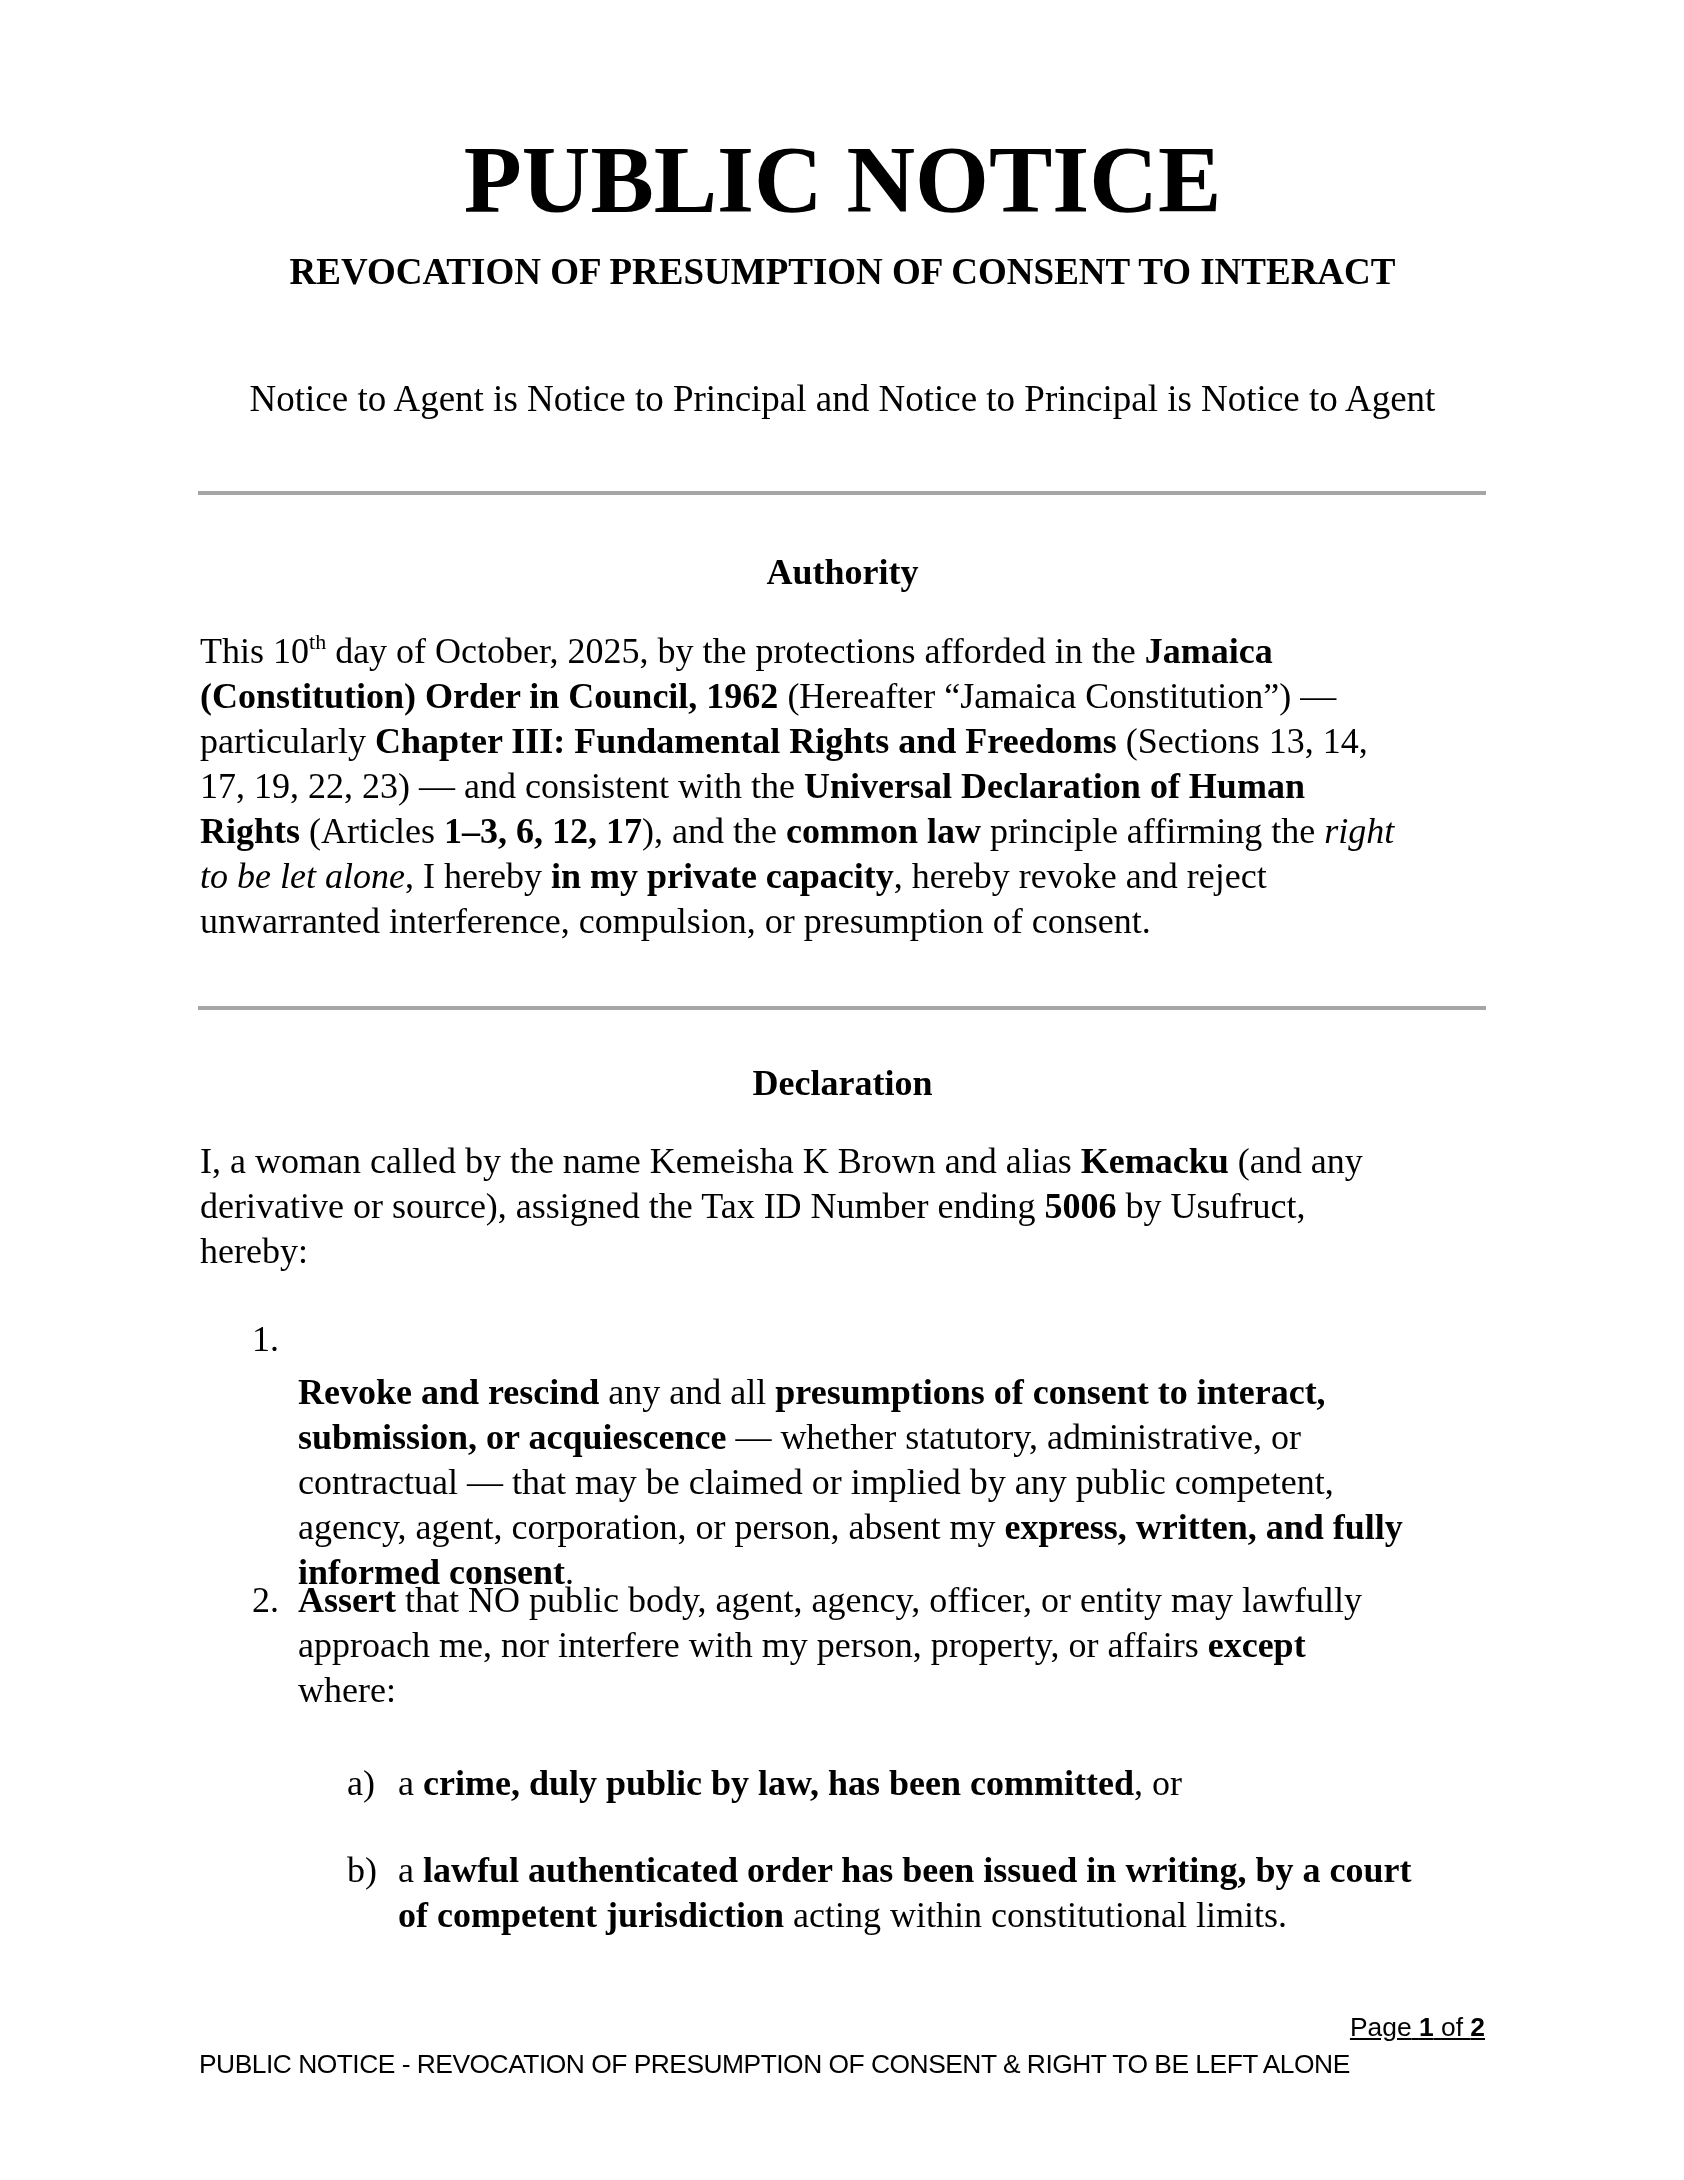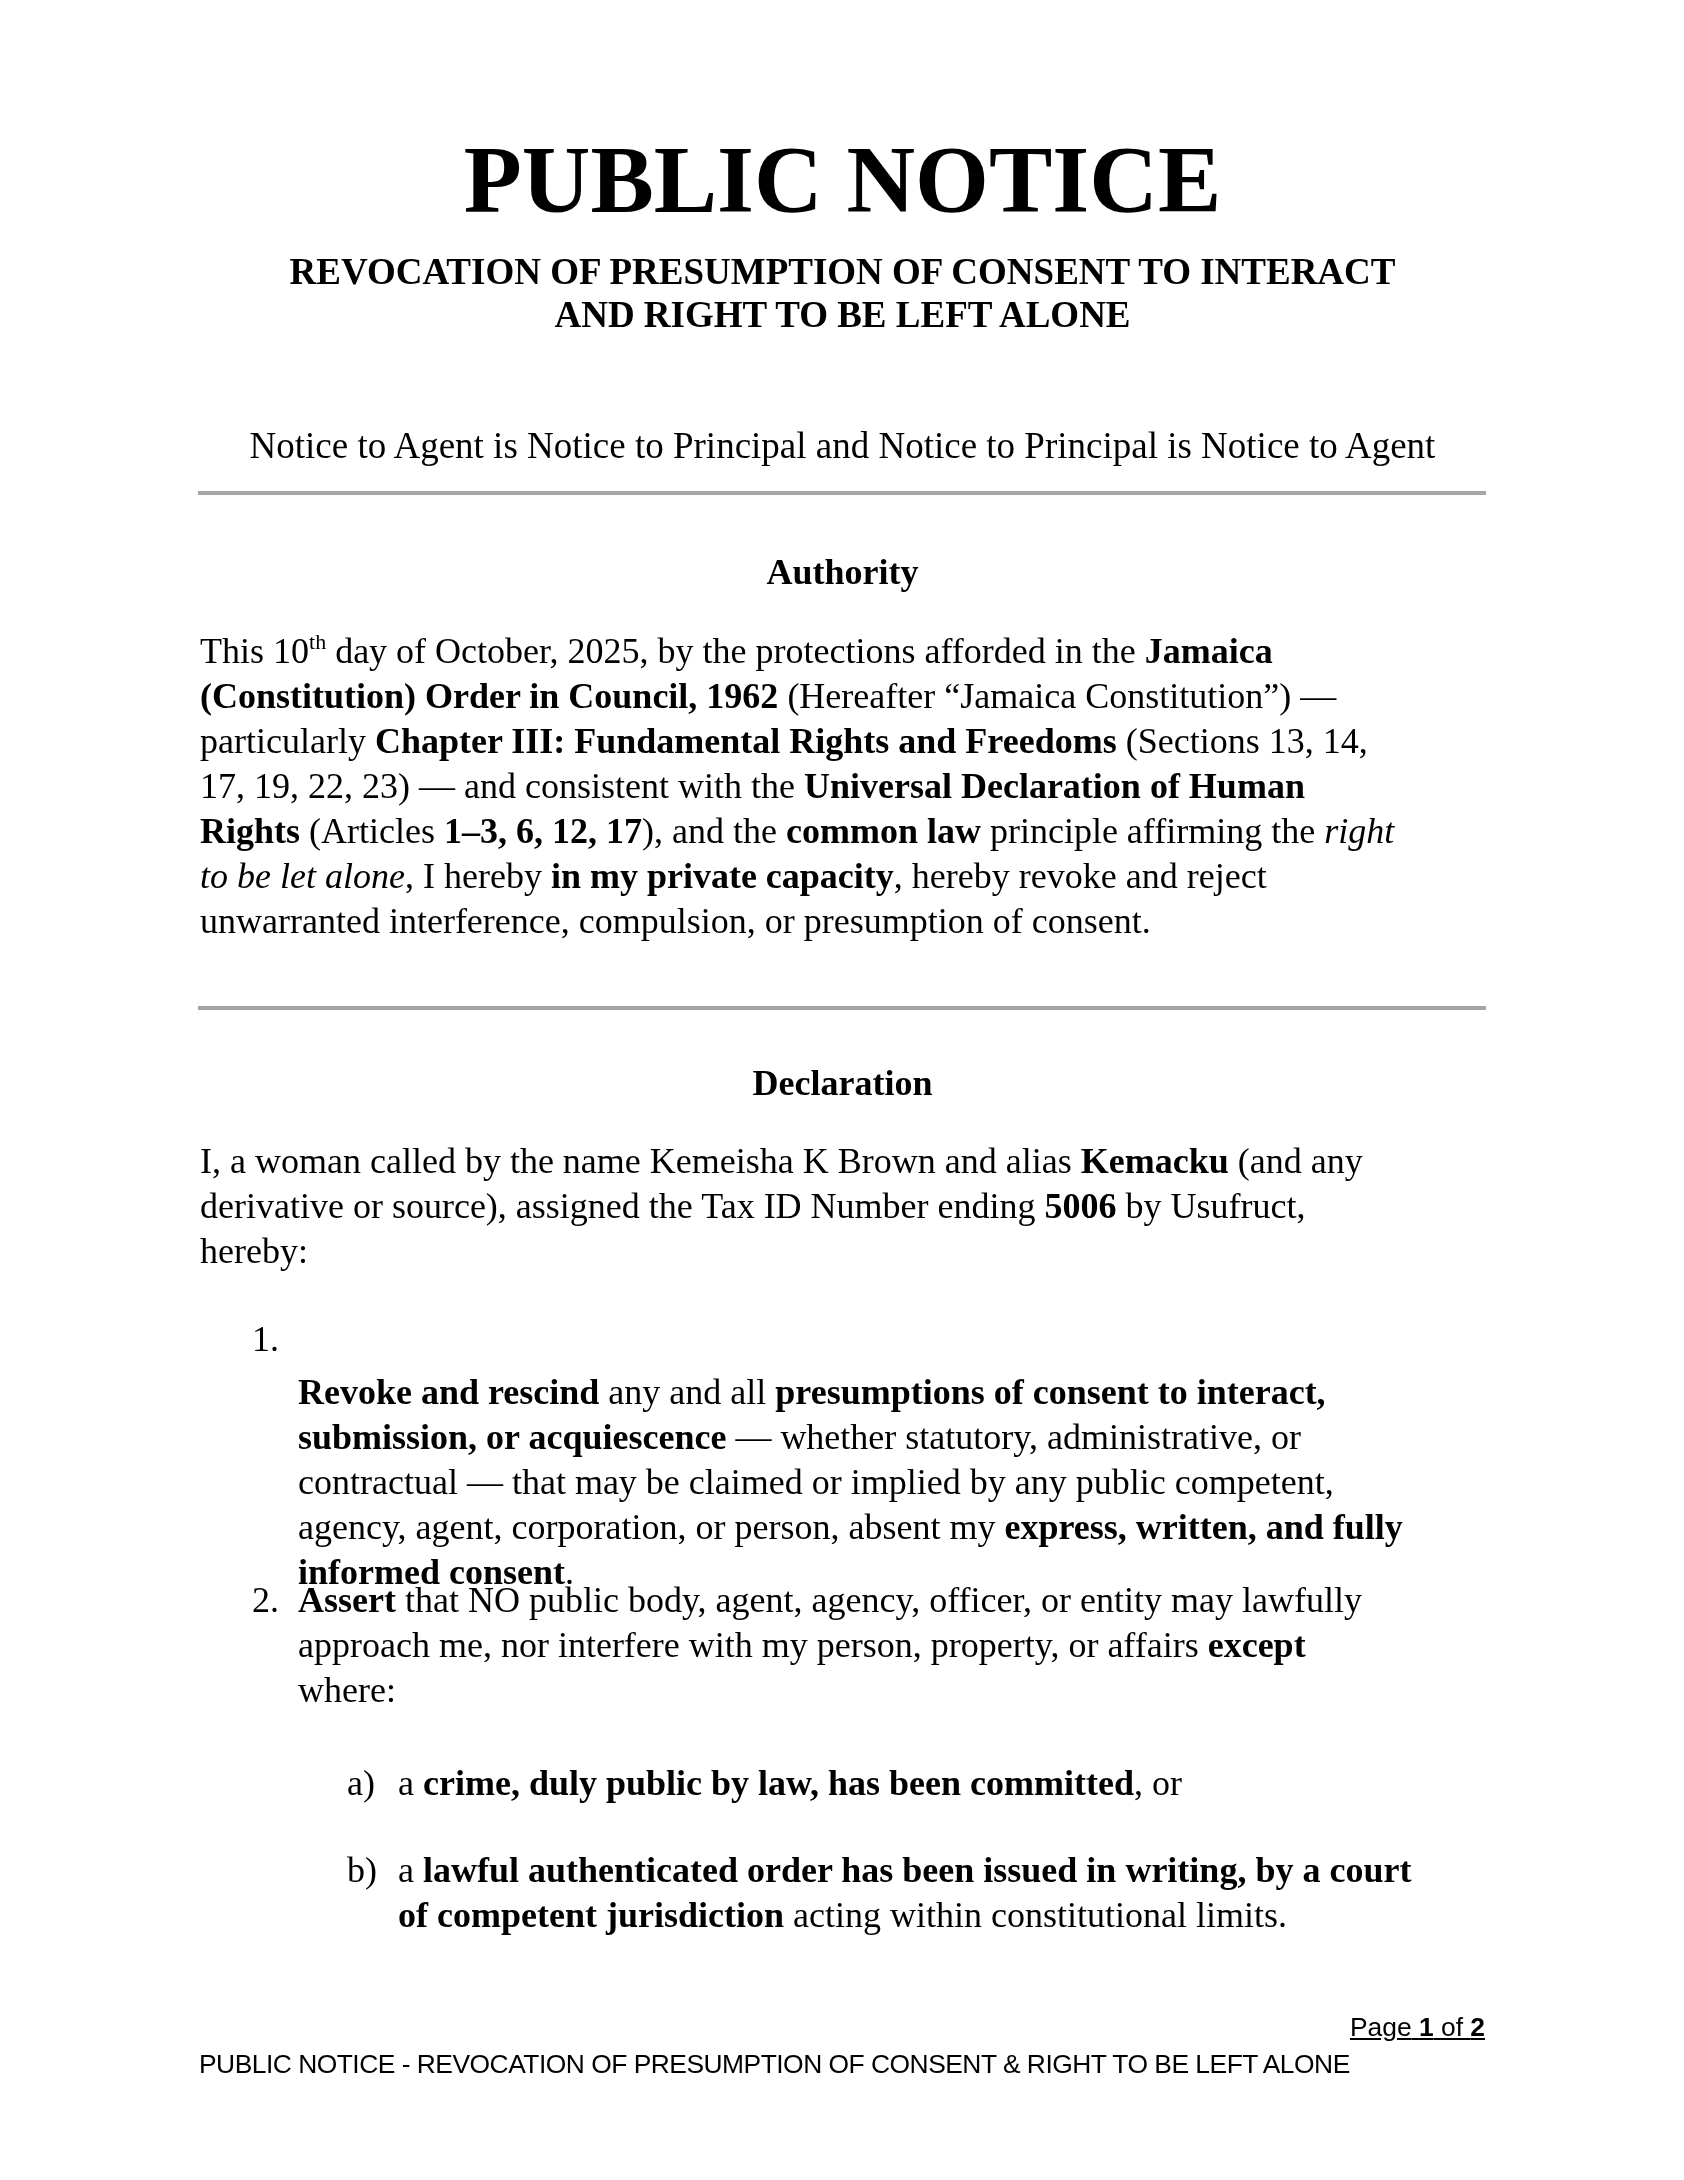--- a/index.html
+++ b/index.html
@@ -3,21 +3,21 @@
 <meta charset="utf-8">
 <style>
   html, body { margin: 0; padding: 0; background: #ffffff; }
   body { width: 1685px; height: 2181px; position: relative; overflow: hidden;
          font-family: "Liberation Serif", "DejaVu Serif", serif; color: #000; }
   .page { position: absolute; left: 0; top: 0; width: 1683px; height: 2181px; }
   .abs { position: absolute; }
   .center { left: 0; width: 1685px; text-align: center; }
   .title { top: 133px; font-size: 95px; font-weight: bold; line-height: 1; letter-spacing: 0px; }
   .subtitle { top: 250px; font-size: 37px; font-weight: bold; line-height: 43px; }
-  .notice-line { top: 380px; font-size: 37px; line-height: 1; margin-top: 47px; }
+  .notice-line { top: 380px; font-size: 37px; line-height: 1; }
   .divider { left: 198px; width: 1288px; height: 4.3px; background: #a6a6a6; }
   .section-heading { font-size: 36px; font-weight: bold; line-height: 1; }
   .para { left: 200px; width: 1295px; font-size: 36px; line-height: 45px; }
   .list-num { font-size: 36px; line-height: 45px; }
   .list-body { font-size: 36px; line-height: 45px; }
   .footer-page { top: 2014px; right: 198px; font-family: "Liberation Sans", "DejaVu Sans", sans-serif; font-size: 26.4px; line-height: 1; text-decoration: underline; }
   .footer-title { top: 2051px; left: 199px; font-family: "Liberation Sans", "DejaVu Sans", sans-serif; font-size: 26.4px; line-height: 1; letter-spacing: -0.5px; }
   b { font-weight: bold; }
   i { font-style: italic; }
   sup { font-size: 22px; vertical-align: 13.6px; line-height: 0; }
@@ -25,21 +25,20 @@
 </style>
 </head>
 <body>
 
 <div class="page">
 
   <div class="abs center title">PUBLIC NOTICE</div>
 
   <div class="abs center subtitle">
     <span class="line">REVOCATION OF PRESUMPTION OF CONSENT TO INTERACT</span>
-    <span class="line">AND RIGHT TO BE LEFT ALONE</span>
   </div>
 
   <div class="abs center notice-line">Notice to Agent is Notice to Principal and Notice to Principal is Notice to Agent</div>
 
   <div class="abs divider" style="top:491px;"></div>
 
   <div class="abs center section-heading" style="top:554px;">Authority</div>
 
   <div class="abs para" style="top:629px;">
       <span class="line"><span>This 10</span><sup>th</sup><span> day of October, 2025, by the protections afforded in the </span><b>Jamaica</b></span>

